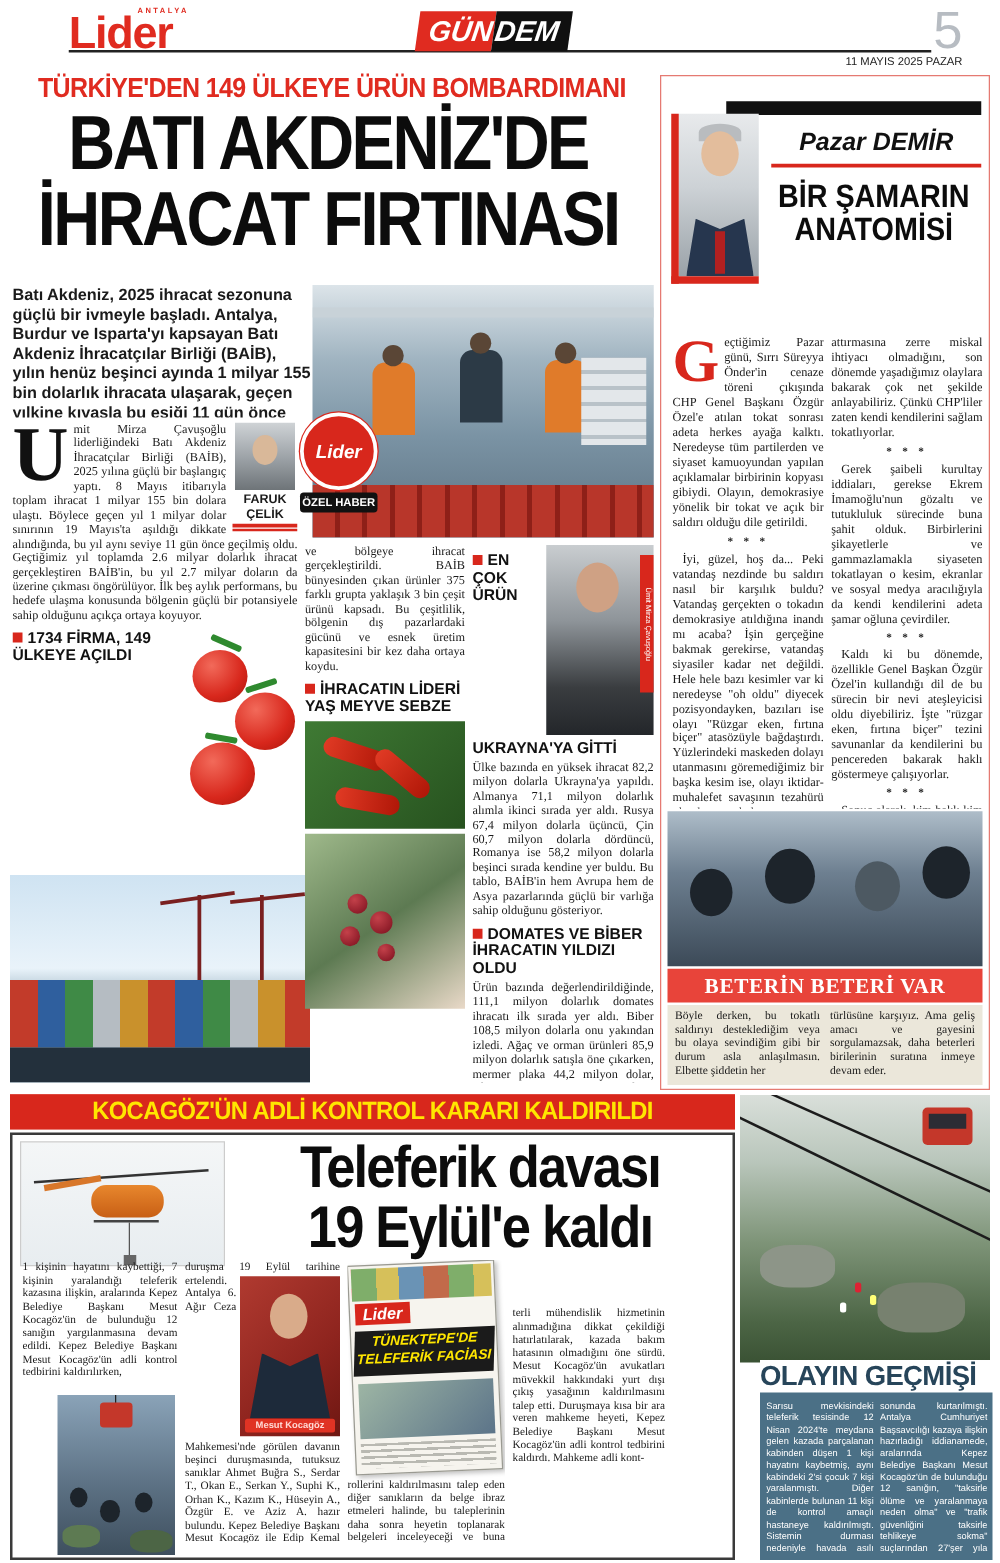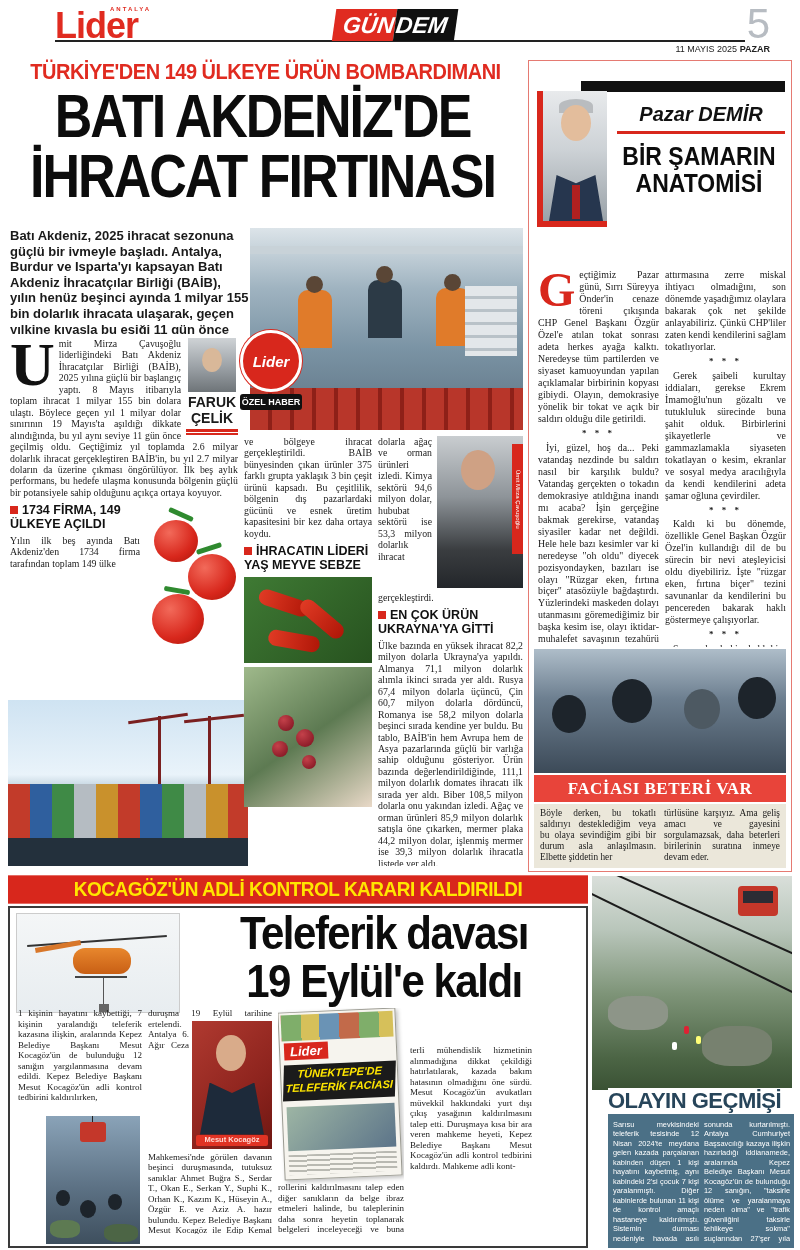--- a/index.html
+++ b/index.html
@@ -8,21 +8,21 @@
 
   
   .logo { position:absolute; left:55px; top:5px; font-family:"Liberation Sans",sans-serif; font-weight:900; font-size:36px; color:#e02b20; letter-spacing:-1px; }
   .logo-sub { position:absolute; left:110px; top:6px; font-family:"Liberation Sans",sans-serif; font-weight:700; font-size:6px; color:#e02b20; letter-spacing:2px; }
   .header-line { position:absolute; left:55px; top:40px; width:690px; border-top:2px solid #222; }
   .gundem { position:absolute; left:334px; top:12px; transform:skewX(-8deg); font-family:"Liberation Sans",sans-serif; font-style:italic; font-weight:900; font-size:23px; white-space:nowrap; }
   .gundem .g1 { background:#e02b20; color:#fff; padding:3px 1px 3px 9px; }
   .gundem .g2 { background:#101010; color:#fff; padding:3px 9px 3px 1px; }
   .page-num { position:absolute; right:30px; top:0px; font-family:"Liberation Sans",sans-serif; font-weight:400; font-size:42px; color:#b7bcc2; }
   .date-line { position:absolute; right:30px; top:44px; font-family:"Liberation Sans",sans-serif; font-size:9px; color:#222; }
-  .date-line b { font-weight:700; }
+  .date-line b { font-weight:400; }
 
   
   .kicker { position:absolute; left:8px; top:60px; width:515px; text-align:center; font-family:"Liberation Sans",sans-serif; font-weight:900; font-size:20px; color:#e02b20; transform:scaleY(1.1); letter-spacing:-0.5px; }
   .headline { position:absolute; left:0; top:86px; width:525px; text-align:center; font-family:"Liberation Sans",sans-serif; font-weight:900; font-size:52px; line-height:0.98; color:#0c0c0c; letter-spacing:-2px; transform:scaleY(1.18); transform-origin:center top; }
   .lead { position:absolute; left:10px; top:228px; width:240px; font-family:"Liberation Sans",sans-serif; font-weight:700; font-size:13px; line-height:1.2; overflow:hidden; height:106px; }
 
   .facility { position:absolute; left:250px; top:228px; width:273px; height:202px; background:linear-gradient(180deg,#dce4e9 0%,#9fb3c0 30%,#7a93a4 60%,#5d7181 100%); overflow:hidden; }
   .fac-beam { position:absolute; left:0; top:18px; width:100%; height:8px; background:#c8d2d8; }
   .worker { position:absolute; width:34px; height:58px; background:#e07b2a; border-radius:10px 10px 0 0; }
   .worker .head { position:absolute; left:8px; top:-14px; width:17px; height:17px; border-radius:50%; background:#5a4636; }
@@ -36,21 +36,21 @@
 
   .col { position:absolute; font-size:9.8px; line-height:1.17; text-align:justify; overflow:hidden; }
   .col1 { left:10px; top:338px; width:228px; height:360px; }
   .col2 { left:244px; top:436px; width:128px; height:430px; }
   .col3 { left:378px; top:436px; width:145px; height:430px; }
 
   .dropcap { float:left; font-size:62px; line-height:0.78; font-weight:700; margin:2px 4px 0 0; color:#111; }
   .byline-card { float:right; width:52px; margin:0 0 4px 5px; text-align:center; }
   .byline-photo { width:48px; height:54px; margin:0 auto; background:linear-gradient(180deg,#cfd3d6 0%,#9aa0a5 55%,#6e7478 100%); position:relative; }
   .byline-photo .face { position:absolute; left:14px; top:10px; width:20px; height:24px; border-radius:50%; background:#d9b899; }
-  .byline-name { font-family:"Liberation Sans",sans-serif; font-weight:900; font-size:14px; margin-top:2px; }
+  .byline-name { font-family:"Liberation Sans",sans-serif; font-weight:900; font-size:10px; margin-top:2px; }
   .byline-rule { height:3px; background:#d8271c; margin-top:2px; }
   .byline-rule2 { height:2px; background:#d8271c; margin-top:1px; }
 
   .tomatoes { float:right; width:92px; height:168px; margin:4px 0 2px 6px; position:relative; background:#fff; }
   .tomato { position:absolute; border-radius:50%; background:radial-gradient(circle at 35% 30%,#f26a5a,#d8271c 60%,#a81408); }
   .stem { position:absolute; width:26px; height:5px; background:#2f8a2f; border-radius:2px; }
 
   .subhead { font-family:"Liberation Sans",sans-serif; font-weight:900; font-size:12.5px; line-height:1.1; text-align:left; margin:6px 0 3px 0; color:#111; }
   .sq { display:inline-block; width:8px; height:8px; background:#d8271c; margin-right:4px; }
 
@@ -194,21 +194,20 @@
     <span class="dropcap">U</span><span>mit Mirza Çavuşoğlu liderliğindeki Batı Akdeniz İhracatçılar Birliği (BAİB), 2025 yılına güçlü bir başlangıç yaptı. 8 Mayıs itibarıyla toplam ihracat 1 milyar 155 bin dolara ulaştı. Böylece geçen yıl 1 milyar dolar sınırının 19 Mayıs'ta aşıldığı dikkate alındığında, bu yıl aynı seviye 11 gün önce geçilmiş oldu. Geçtiğimiz yıl toplamda 2.6 milyar dolarlık ihracat gerçekleştiren BAİB'in, bu yıl 2.7 milyar doların da üzerine çıkması öngörülüyor. İlk beş aylık performans, bu hedefe ulaşma konusunda bölgenin güçlü bir potansiyele sahip olduğunu açıkça ortaya koyuyor.</span>
     <div class="tomatoes">
       <div class="tomato" style="left:8px; top:18px; width:44px; height:42px;"></div>
       <div class="tomato" style="left:42px; top:52px; width:48px; height:46px;"></div>
       <div class="tomato" style="left:6px; top:92px; width:52px; height:50px;"></div>
       <div class="stem" style="left:22px; top:10px; transform:rotate(24deg);"></div>
       <div class="stem" style="left:50px; top:44px; transform:rotate(-18deg);"></div>
       <div class="stem" style="left:18px; top:86px; transform:rotate(10deg);"></div>
     </div>
     <div class="subhead"><span class="sq"></span><span>1734 FİRMA, 149 ÜLKEYE AÇILDI</span></div>
-    <span>Yılın ilk beş ayında Batı Akdeniz'den 1734 firma tarafından toplam 149 ülke</span>
   </div>
 
   <div class="port">
     <div class="crane" style="left:150px;"></div>
     <div class="crane" style="left:200px;"></div>
     <div class="crane-arm" style="left:120px; transform:rotate(-8deg);"></div>
     <div class="crane-arm" style="left:176px; transform:rotate(-6deg);"></div>
     <div class="port-cont"></div>
     <div class="port-hull"></div>
   </div>
@@ -227,23 +226,23 @@
       <div class="cherry" style="left:28px; top:74px; width:16px; height:16px;"></div>
       <div class="cherry" style="left:58px; top:88px; width:14px; height:14px;"></div>
     </div>
   </div>
 
   <div class="col col3">
     <div class="umit">
       <div class="face"></div>
       <div class="umit-cap">Ümit Mirza Çavuşoğlu</div>
     </div>
-    <span>dolarla ağaç ve orman ürünleri izledi. Kimya sektörü 94,6 milyon dolar, hububat sektörü ise 53,3 milyon dolarlık ihracat gerçekleştirdi.</span>
     <div class="subhead"><span class="sq"></span><span>EN ÇOK ÜRÜN UKRAYNA'YA GİTTİ</span></div>
     <span>Ülke bazında en yüksek ihracat 82,2 milyon dolarla Ukrayna'ya yapıldı. Almanya 71,1 milyon dolarlık alımla ikinci sırada yer aldı. Rusya 67,4 milyon dolarla üçüncü, Çin 60,7 milyon dolarla dördüncü, Romanya ise 58,2 milyon dolarla beşinci sırada kendine yer buldu. Bu tablo, BAİB'in hem Avrupa hem de Asya pazarlarında güçlü bir varlığa sahip olduğunu gösteriyor.</span>
+    <div class="subhead"><span class="sq"></span><span>DOMATES VE BİBER İHRACATIN YILDIZI OLDU</span></div>
     <span>Ürün bazında değerlendirildiğinde, 111,1 milyon dolarlık domates ihracatı ilk sırada yer aldı. Biber 108,5 milyon dolarla onu yakından izledi. Ağaç ve orman ürünleri 85,9 milyon dolarlık satışla öne çıkarken, mermer plaka 44,2 milyon dolar, işlenmiş mermer ise 39,3 milyon dolarlık ihracatla listede yer aldı.</span>
   </div>
 
   <div class="colpanel">
     <div class="coltop-bar"></div>
     <div class="ahmet-photo">
       <div class="hair"></div>
       <div class="face"></div>
       <div class="suit"></div>
       <div class="tie"></div>
@@ -268,21 +267,21 @@
       <div class="apara">Kaldı ki bu dönemde, özellikle Genel Başkan Özgür Özel'in kullandığı dil de bu sürecin bir nevi ateşleyicisi oldu diyebiliriz. İşte "rüzgar eken, fırtına biçer" tezini savunanlar da kendilerini bu pencereden bakarak haklı göstermeye çalışıyorlar.</div>
       <div class="stars">* * *</div>
       <div class="apara">Sonuç olarak, kim haklı kim haksız tartışmasına girmeden naçizane söylemek istediğim şudur ki: Toplum önünde örnek alınan kesimler, kitlelere hitap ederek onları adeta sürükleyici bir rol oynayanlar, kullandıkları dile dikkat etmeli. Gerginliği ve kutuplaşmayı tetikleyici açıklamalar, bumerang gibi döner ve okkalı bir şamar gibi kişinin kendi suratına patlar.</div>
     </div>
     <div class="crowd">
       <div class="head-sil" style="left:18px; top:46px; width:34px; height:38px;"></div>
       <div class="head-sil" style="left:78px; top:30px; width:40px; height:44px;"></div>
       <div class="head-sil" style="left:150px; top:40px; width:36px; height:40px; background:#4d5962;"></div>
       <div class="head-sil" style="left:204px; top:28px; width:38px; height:42px;"></div>
     </div>
-    <div class="beterin-banner">FACİASI BETERİ VAR</div>
+    <div class="beterin-banner">BETERİN BETERİ VAR</div>
     <div class="beterin-box">
       <div class="beterin-col bt2">türlüsüne karşıyız. Ama geliş amacı ve gayesini sorgulamazsak, daha beterleri birilerinin suratına inmeye devam eder.</div>
       <div class="beterin-col bt1">Böyle derken, bu tokatlı saldırıyı desteklediğim veya bu olaya sevindiğim gibi bir durum asla anlaşılmasın. Elbette şiddetin her</div>
     </div>
   </div>
 
   <div class="bkicker">KOCAGÖZ'ÜN ADLİ KONTROL KARARI KALDIRILDI</div>
 
   <div class="cablecar">
     <div class="cable" style="left:-20px; top:36px; transform:rotate(24deg);"></div>

